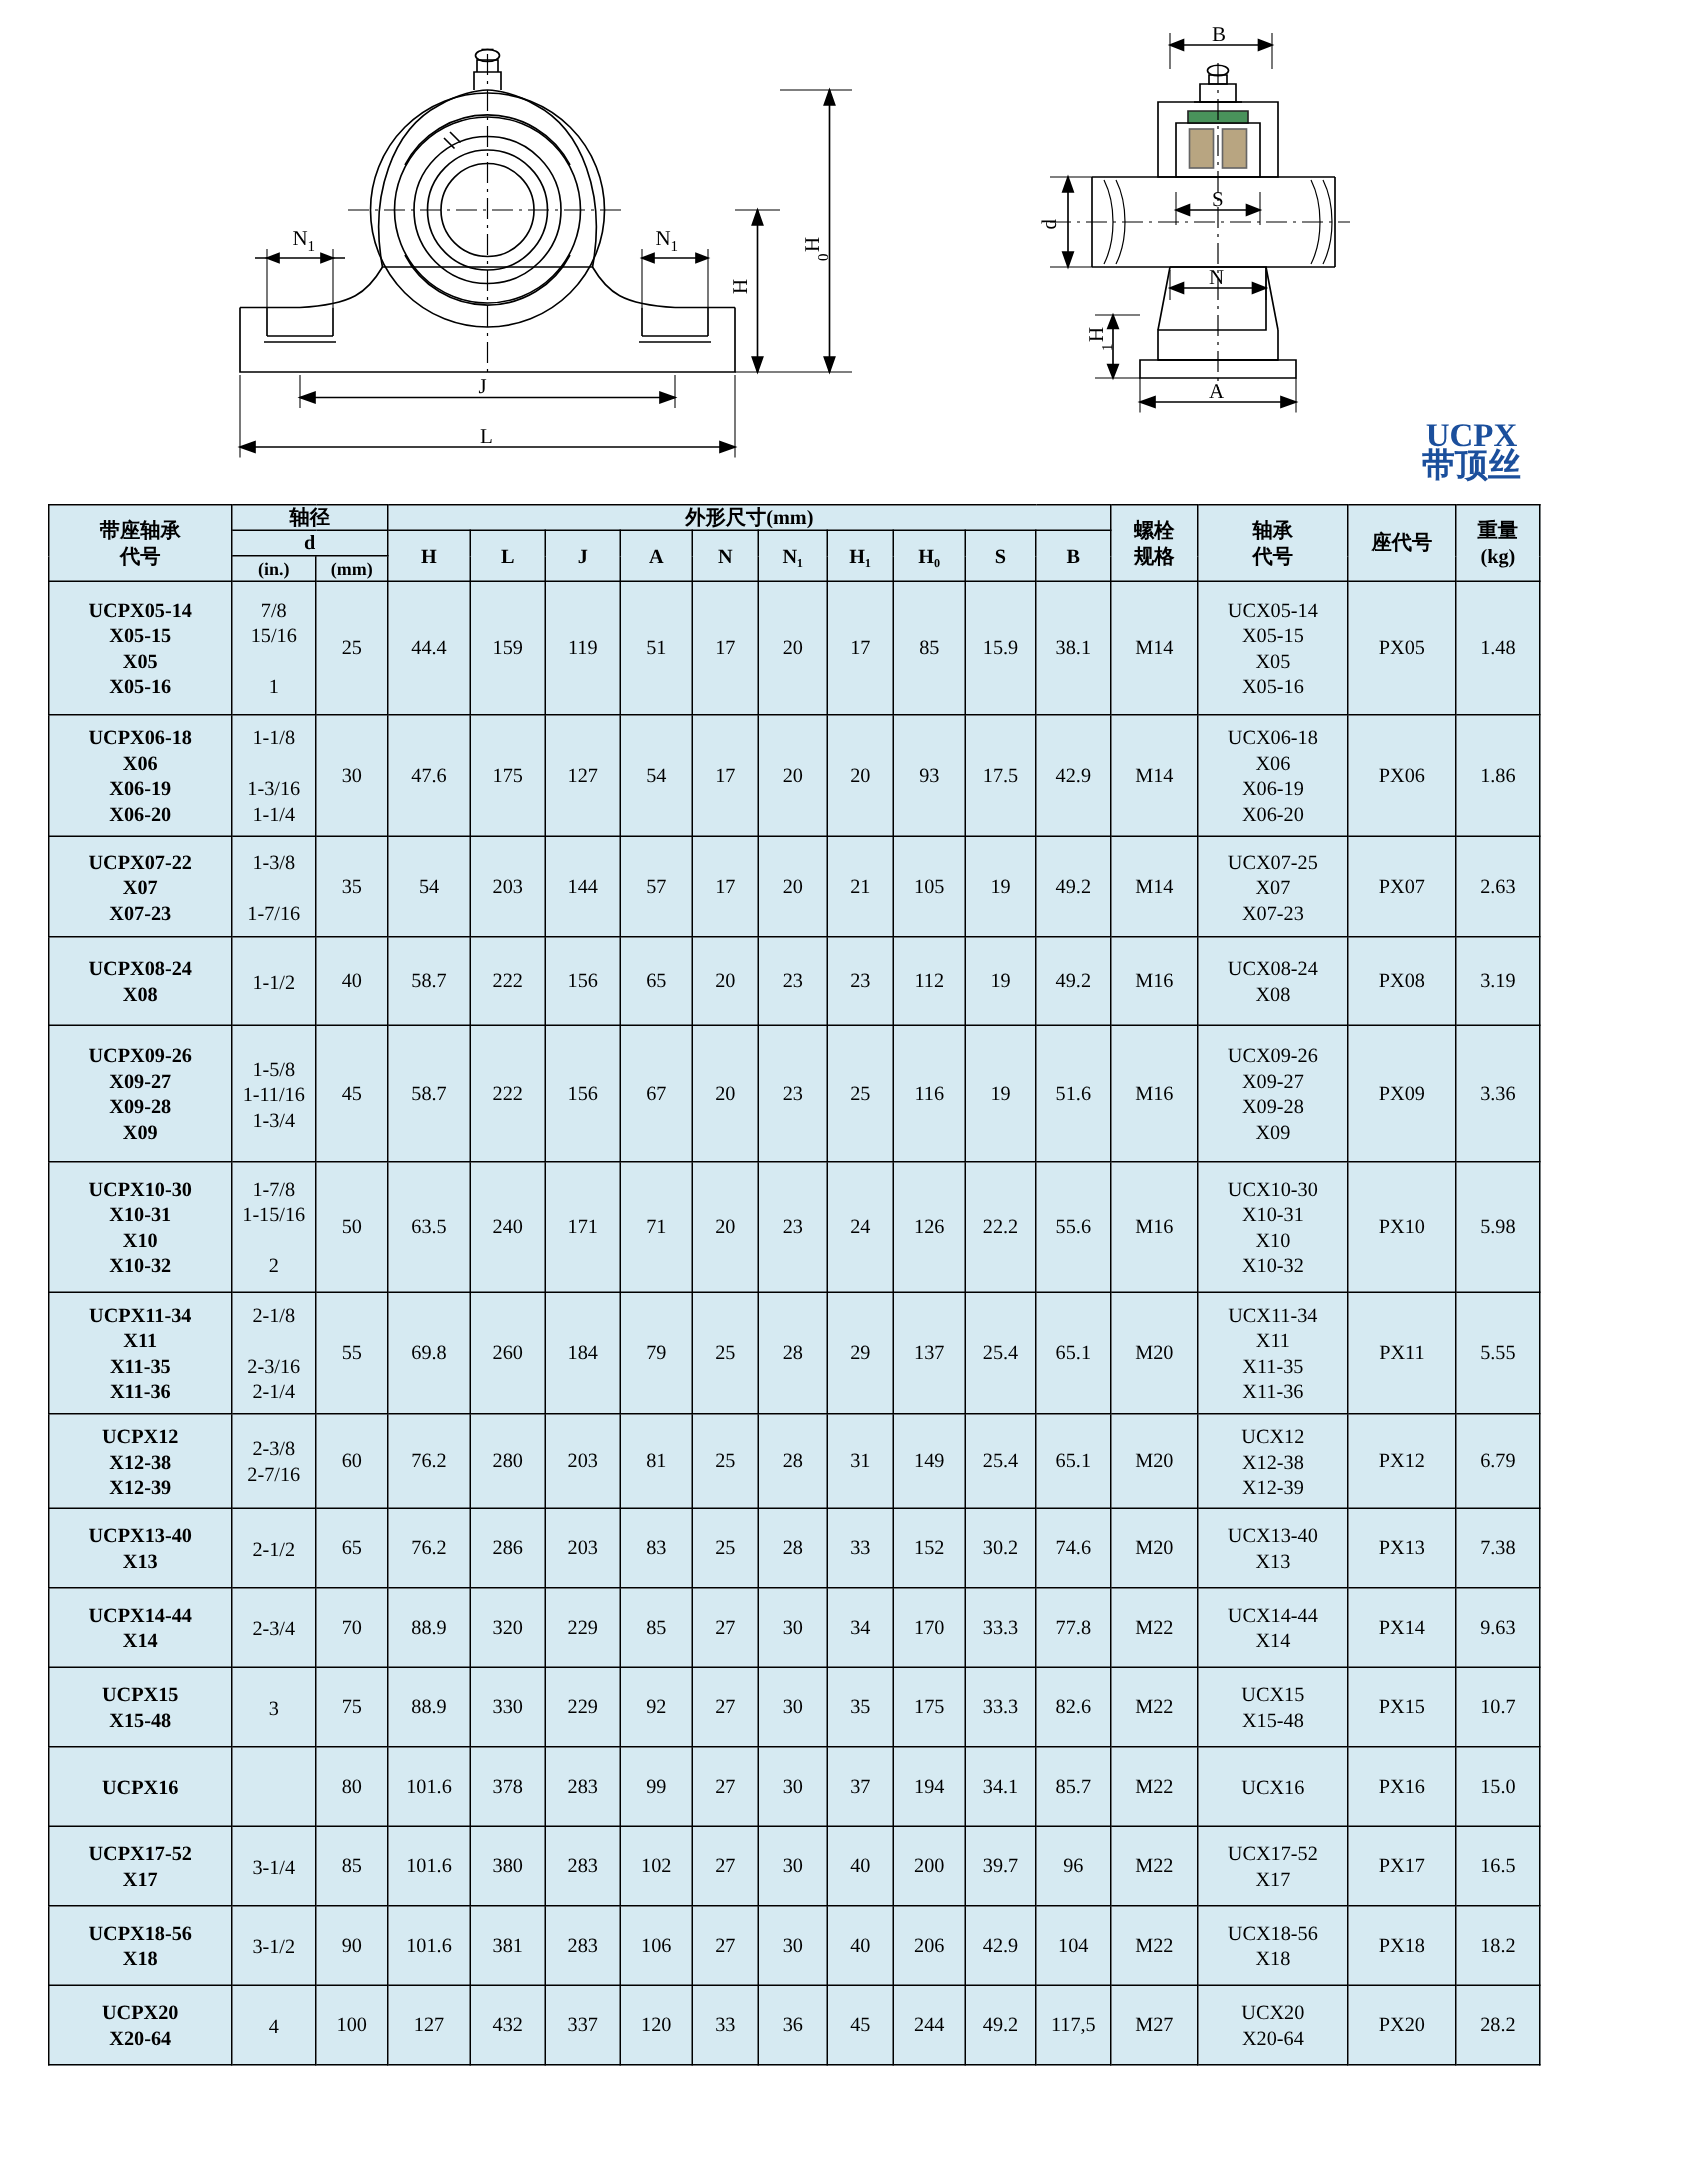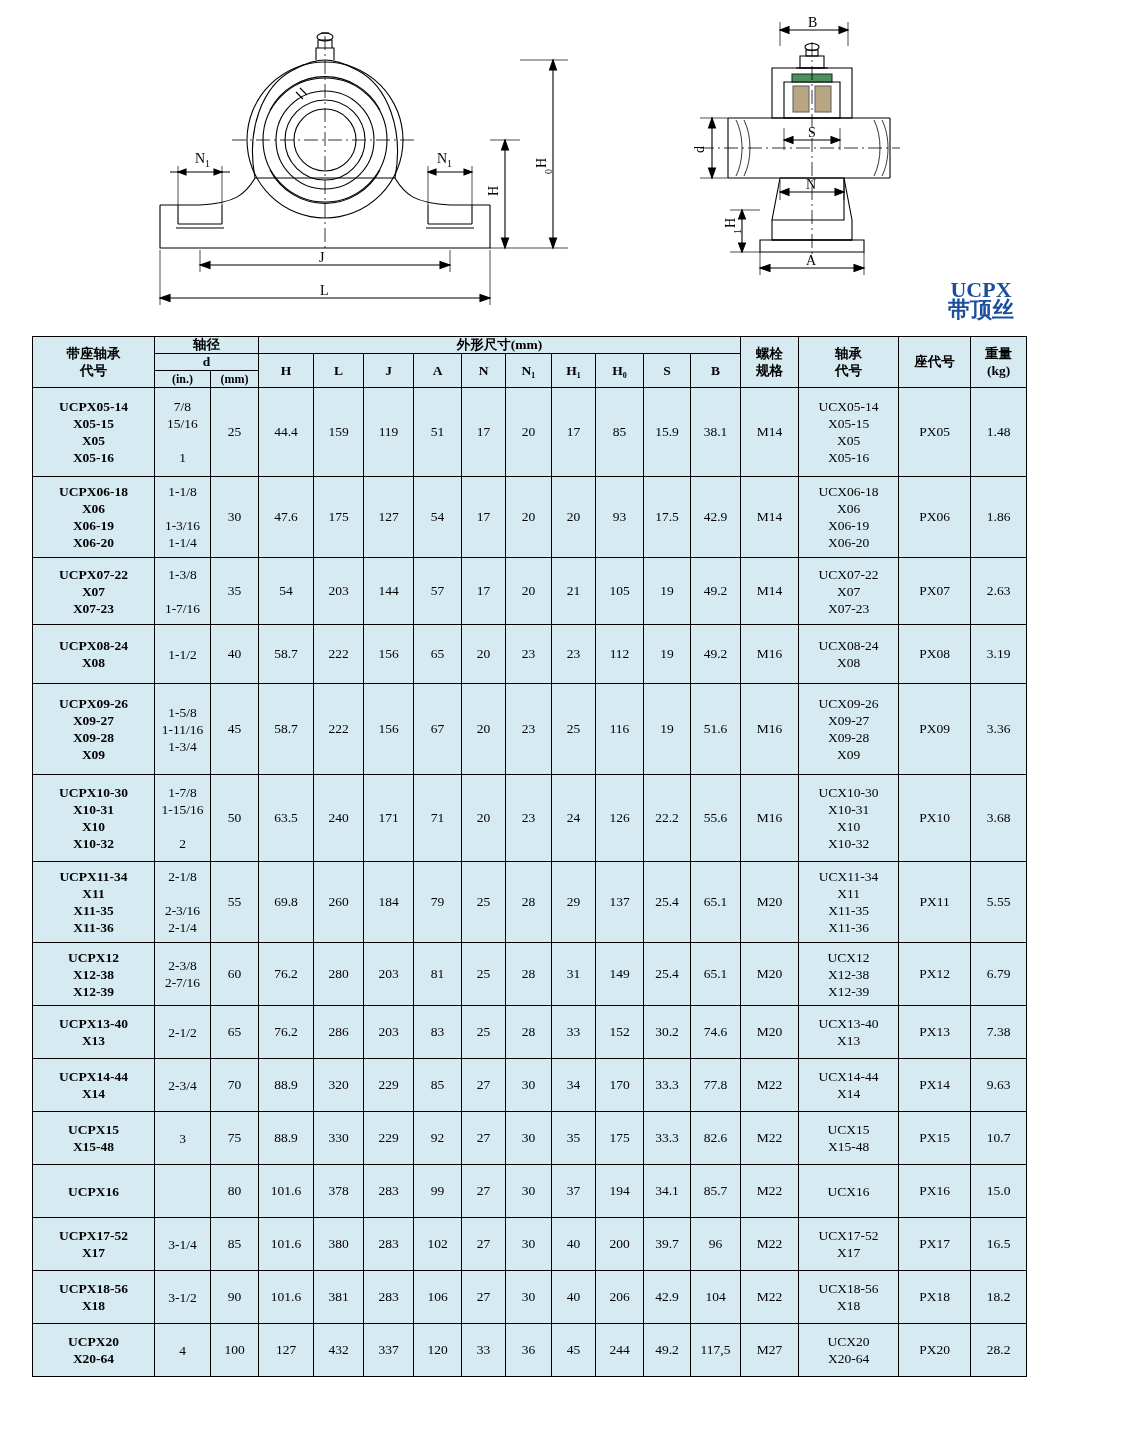--- a/index.html
+++ b/index.html
@@ -353,21 +353,21 @@
         <td>203</td>
         <td>144</td>
         <td>57</td>
         <td>17</td>
         <td>20</td>
         <td>21</td>
         <td>105</td>
         <td>19</td>
         <td>49.2</td>
         <td>M14</td>
-        <td class="multi">UCX07-22
+        <td class="multi">UCX07-25
        X07
     X07-23</td>
         <td>PX07</td>
         <td class="bottomal">2.63</td>
       </tr>
       <tr>
         <td class="code-cell" style="height: 58px;">UCPX08-24
       X08</td>
         <td class="multi topal">1-1/2</td>
         <td>40</td>
@@ -433,21 +433,21 @@
         <td>24</td>
         <td>126</td>
         <td>22.2</td>
         <td>55.6</td>
         <td>M16</td>
         <td class="multi">UCX10-30
     X10-31
        X10
     X10-32</td>
         <td>PX10</td>
-        <td class="bottomal">3.68</td>
+        <td class="bottomal">5.98</td>
       </tr>
       <tr>
         <td class="code-cell" style="height: 80px;">UCPX11-34
       X11
    X11-35
    X11-36</td>
         <td class="multi topal">2-1/8
 
 2-3/16
 2-1/4</td>

